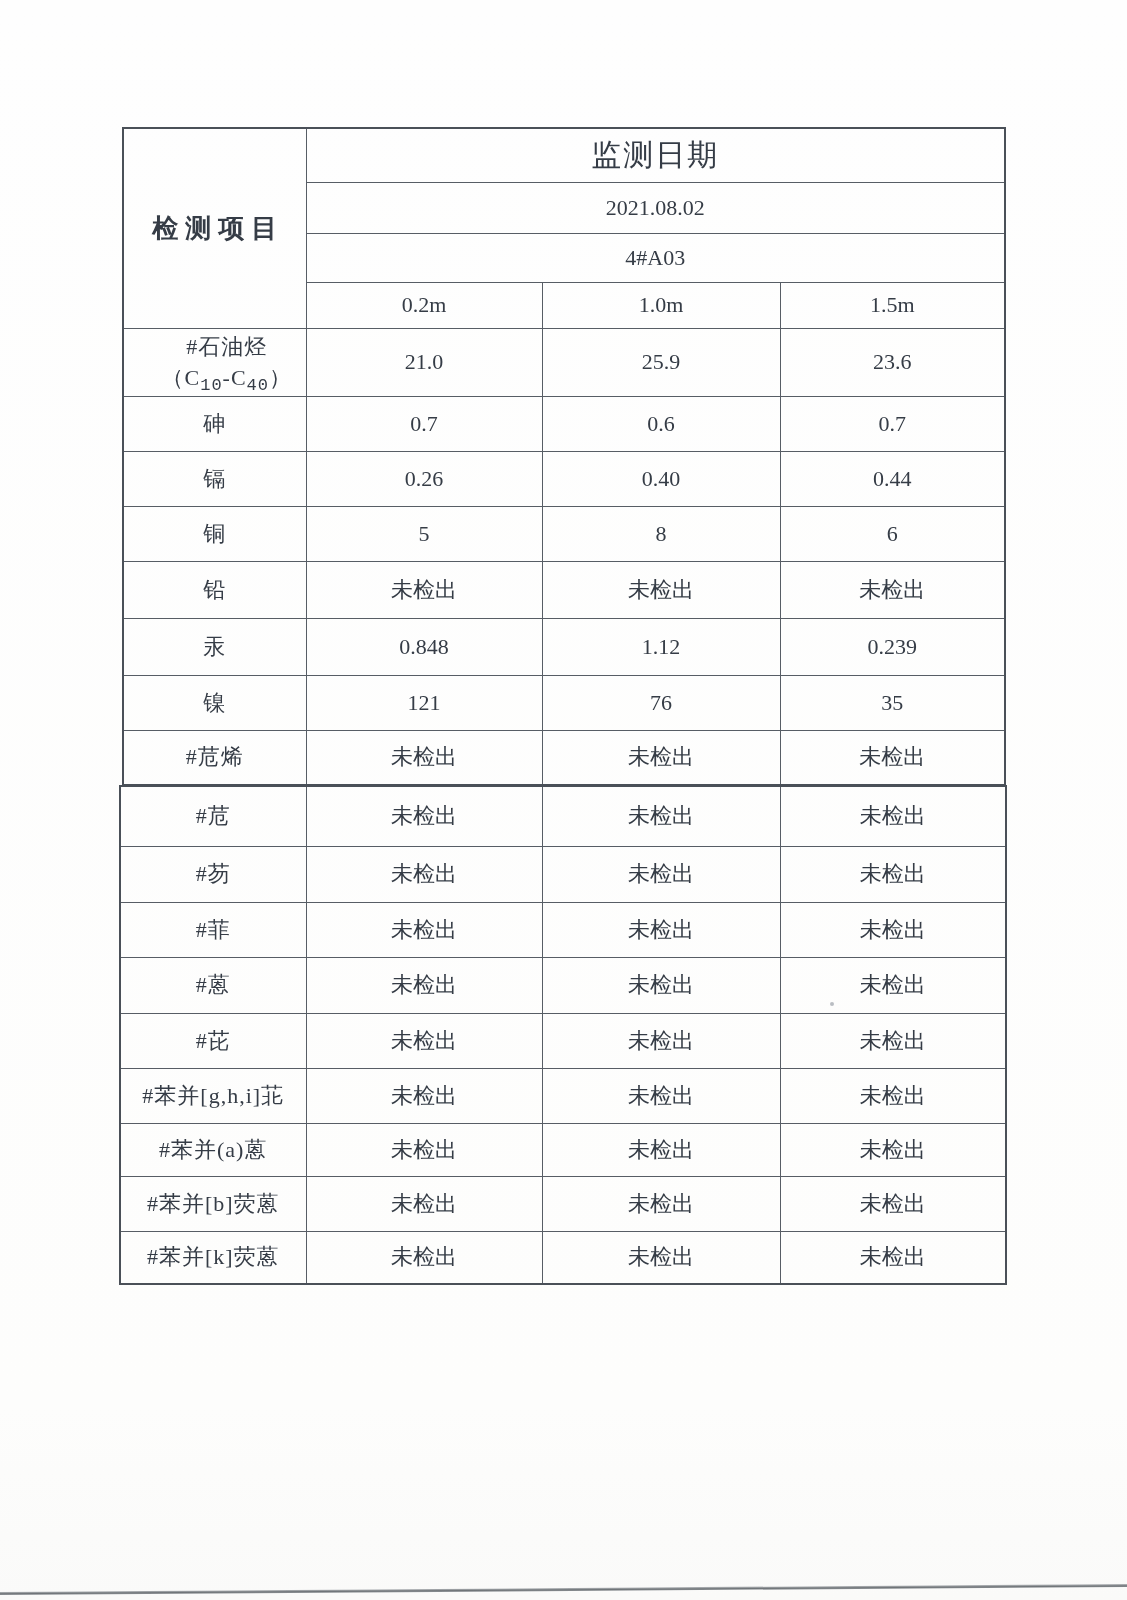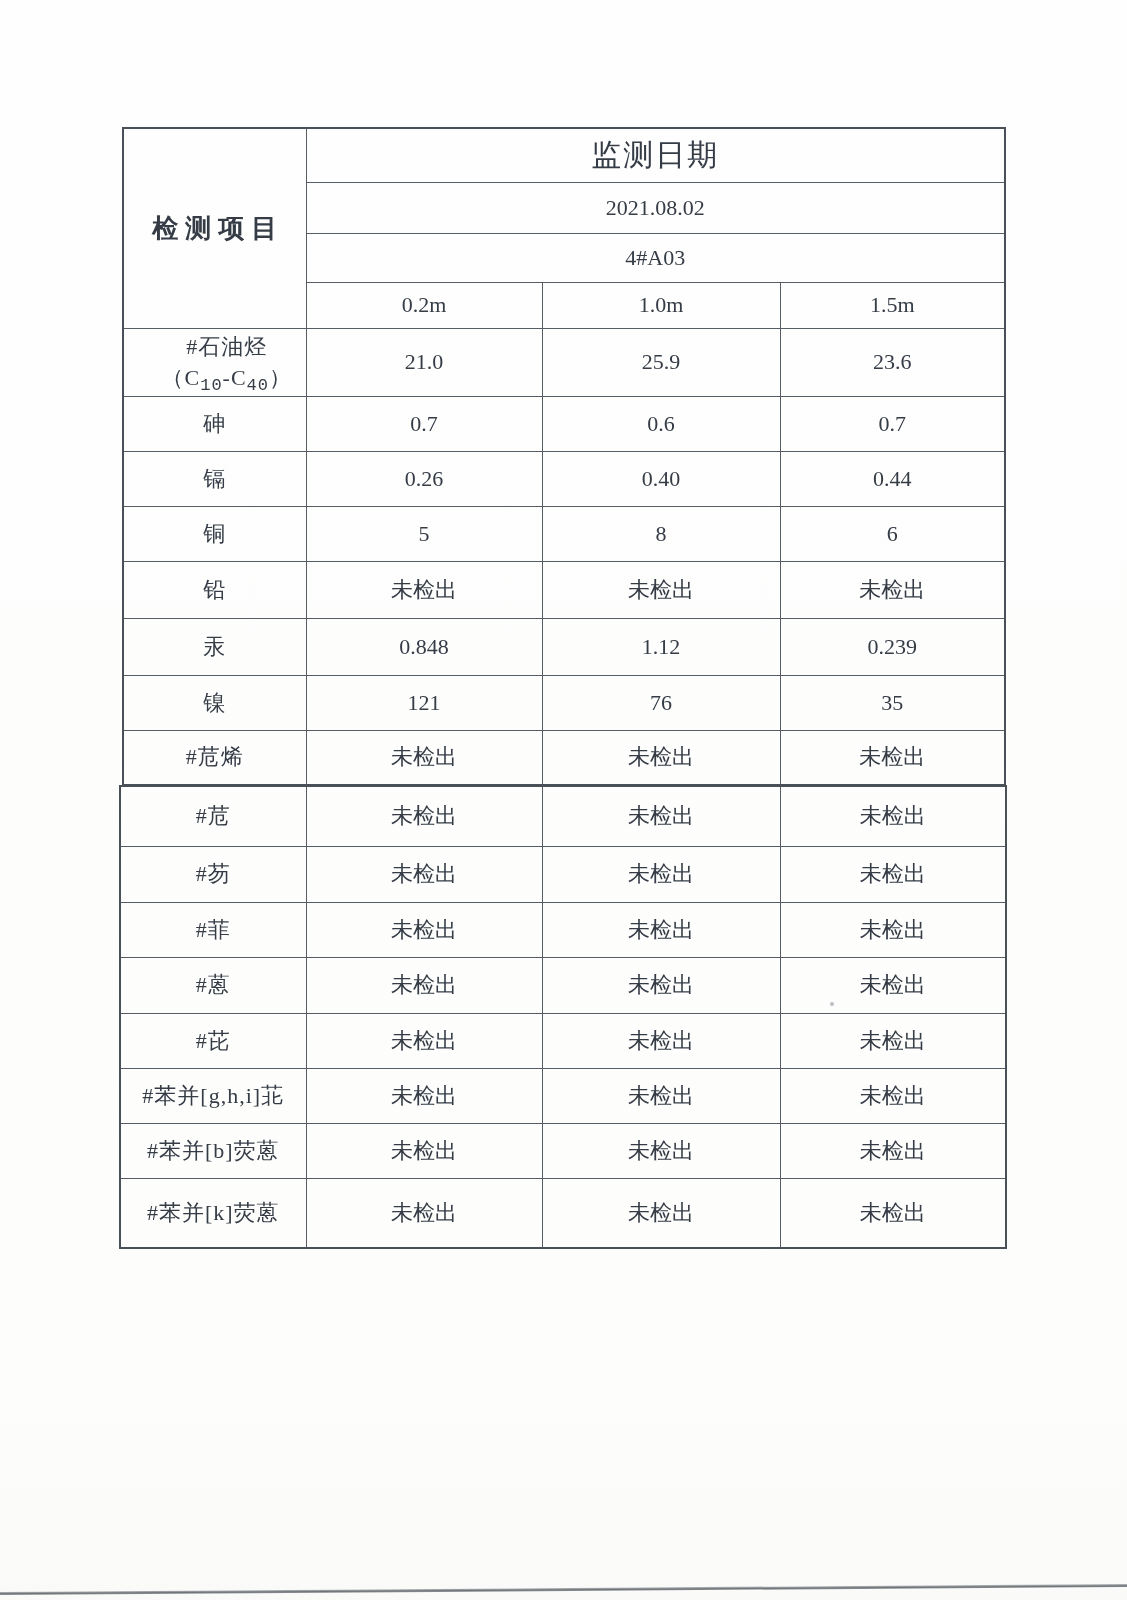--- a/index.html
+++ b/index.html
@@ -35,21 +35,21 @@
     border: 1.5px solid #575d65;
     text-align: center;
     vertical-align: middle;
     padding: 0;
     font-size: 22px;
     font-weight: normal;
   }
   
   .h54{height:54px}.h51{height:51px}.h49{height:49px}.h46{height:46px}
   .h68{height:68px}.h55{height:55px}.h57{height:57px}.h60{height:60px}
-  .h56{height:56px}.h53{height:53px}.h52{height:52px}.h70{height:70px}
+  .h56{height:56px}.h53{height:53px}.h52{height:52px}.h70{height:53px}
   
   #tableA col.c0{width:183px}#tableA col.c1{width:236px}#tableA col.c2{width:238px}#tableA col.c3{width:225px}
   
   #tableB col.c0{width:186px}#tableB col.c1{width:236px}#tableB col.c2{width:238px}#tableB col.c3{width:226px}
   .hdr { font-size: 30px; letter-spacing: 2px; }
   .item-label { font-size: 26px; letter-spacing: 7px; text-indent: 7px; font-weight: bold; }
   .lbl { letter-spacing: 1px; }
   .two-line div { line-height: 31px; margin-left: 24px; }
   sub { font-size: 17px; line-height: 0; font-family: Liberation Mono, monospace; }
   .scan-speck {
@@ -194,20 +194,26 @@
           <td>未检出</td>
           <td>未检出</td>
           <td>未检出</td>
         </tr>
         <tr class="h55">
           <td class="lbl">#苯并[g,h,i]苝</td>
           <td>未检出</td>
           <td>未检出</td>
           <td>未检出</td>
         </tr>
+        <tr class="h53">
+          <td class="lbl">#苯并(a)蒽</td>
+          <td>未检出</td>
+          <td>未检出</td>
+          <td>未检出</td>
+        </tr>
         <tr class="h55">
           <td class="lbl">#苯并[b]荧蒽</td>
           <td>未检出</td>
           <td>未检出</td>
           <td>未检出</td>
         </tr>
         <tr class="h70">
           <td class="lbl">#苯并[k]荧蒽</td>
           <td>未检出</td>
           <td>未检出</td>

